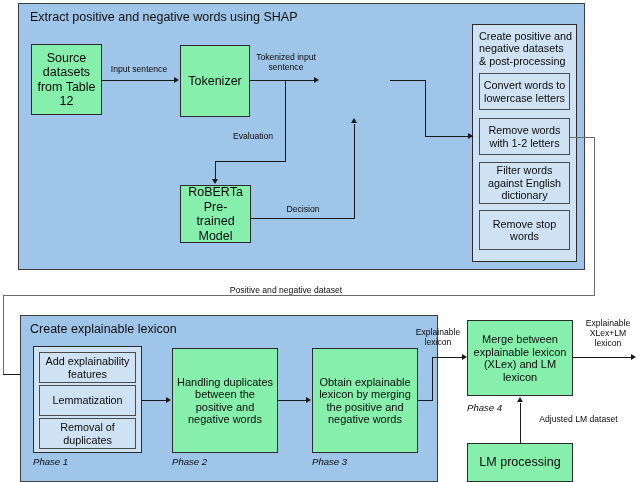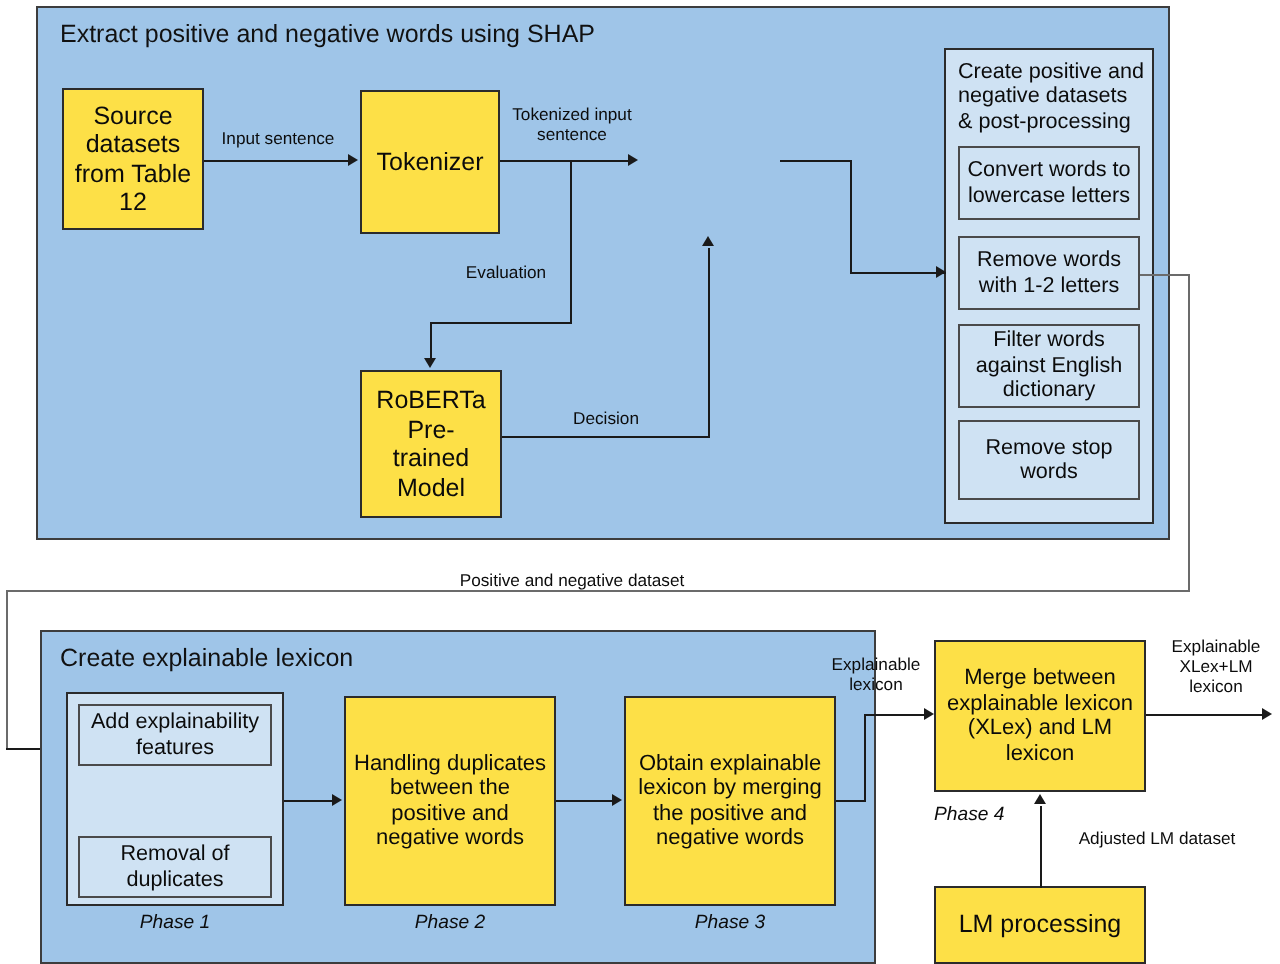--- a/index.html
+++ b/index.html
@@ -14,21 +14,21 @@
   
   .panel{
     background:#9fc5e8;border:1.5px solid #3d3d3d;
   }
   .panel-title{
     font-size:12.5px;line-height:14px;color:#111;
   }
 
   
   .node{
-    background:#fde047;border:1.3px solid #2b2b2b;
+    background:#86efac;border:1.3px solid #2b2b2b;
     display:flex;align-items:center;justify-content:center;text-align:center;
     font-size:12.5px;line-height:14.5px;color:#0b0b0b;
   }
   .node.small{font-size:11px;line-height:12.5px;}
   .group{
     background:#cfe2f3;border:1.4px solid #2b2b2b;
   }
   .group-head{
     font-size:10.8px;line-height:12.4px;text-align:left;color:#0b0b0b;
   }
@@ -37,21 +37,21 @@
     display:flex;align-items:center;justify-content:center;text-align:center;
     font-size:10.8px;line-height:12.4px;
   }
 
   
   .elabel{
     font-size:8.6px;line-height:10px;text-align:center;color:#0b0b0b;
     white-space:pre-line;
   }
   .phase{
-    font-size:9.6px;font-style:italic;color:#0b0b0b;text-align:center;
+    font-size:9.6px;font-style:italic;color:#0b0b0b;
   }
   .phase.left{text-align:left;}
 
   
   .hl{background:#1a1a1a;height:1.2px;}
   .vl{background:#1a1a1a;width:1.2px;}
   .hl.thin{background:#6b6b6b;height:1px;}
   .vl.thin{background:#6b6b6b;width:1px;}
   .arrow-r{
     width:0;height:0;border-left:5px solid #1a1a1a;
@@ -73,21 +73,21 @@
 
   <div class="abs panel" style="left:18px;top:3px;width:567px;height:267px;"></div>
 
   <div class="abs panel-title" style="left:30px;top:10px;width:420px;height:16px;">Extract positive and negative words using SHAP</div>
 
   <div class="abs node" style="left:31px;top:44px;width:71px;height:71px;padding:2px;">Source datasets from Table 12</div>
 
   <div class="abs node" style="left:180px;top:45px;width:70px;height:72px;">Tokenizer</div>
 
 
-  <div class="abs node" style="left:180px;top:185px;width:71px;height:74px;padding:12px;">RoBERTa Pre-trained Model</div>
+  <div class="abs node" style="left:180px;top:185px;width:71px;height:58px;padding:12px;">RoBERTa Pre-trained Model</div>
 
   <div class="abs group" style="left:472px;top:24px;width:105px;height:238px;"></div>
   <div class="abs group-head" style="left:479px;top:30px;width:94px;height:40px;">Create positive and negative datasets &amp; post-processing</div>
 
   <div class="abs subnode" style="left:479px;top:73px;width:91px;height:37px;">Convert words to lowercase letters</div>
   <div class="abs subnode" style="left:479px;top:118px;width:91px;height:37px;">Remove words with 1-2 letters</div>
   <div class="abs subnode" style="left:479px;top:210px;width:91px;height:40px;">Remove stop words</div>
   <div class="abs subnode" style="left:479px;top:162px;width:91px;height:42px;">Filter words against English dictionary</div>
 
   <div class="abs hl" style="left:102px;top:80px;width:73px;"></div>
@@ -120,20 +120,21 @@
   <div class="abs vl thin" style="left:3px;top:295px;height:80px;"></div>
   <div class="abs hl" style="left:3px;top:374px;width:28px;"></div>
   <div class="abs arrow-r" style="left:27px;top:371px;"></div>
   <div class="abs elabel" style="left:186px;top:285px;width:200px;">Positive and negative dataset</div>
 
   <div class="abs panel" style="left:20px;top:315px;width:418px;height:167px;"></div>
   <div class="abs panel-title" style="left:30px;top:322px;width:300px;height:16px;">Create explainable lexicon</div>
 
   <div class="abs group" style="left:33px;top:346px;width:109px;height:107px;"></div>
   <div class="abs subnode" style="left:39px;top:352px;width:97px;height:31px;">Add explainability features</div>
+  <div class="abs subnode" style="left:39px;top:385px;width:97px;height:31px;">Lemmatization</div>
   <div class="abs subnode" style="left:39px;top:418px;width:97px;height:31px;">Removal of duplicates</div>
   <div class="abs phase" style="left:33px;top:456px;width:109px;">Phase 1</div>
 
   <div class="abs node small" style="left:172px;top:348px;width:106px;height:105px;padding:4px;">Handling duplicates between the positive and negative words</div>
   <div class="abs phase" style="left:172px;top:456px;width:106px;">Phase 2</div>
 
   <div class="abs node small" style="left:312px;top:348px;width:106px;height:105px;padding:4px;">Obtain explainable lexicon by merging the positive and negative words</div>
   <div class="abs phase" style="left:312px;top:456px;width:106px;">Phase 3</div>
 
   <div class="abs hl" style="left:142px;top:400px;width:25px;"></div>

